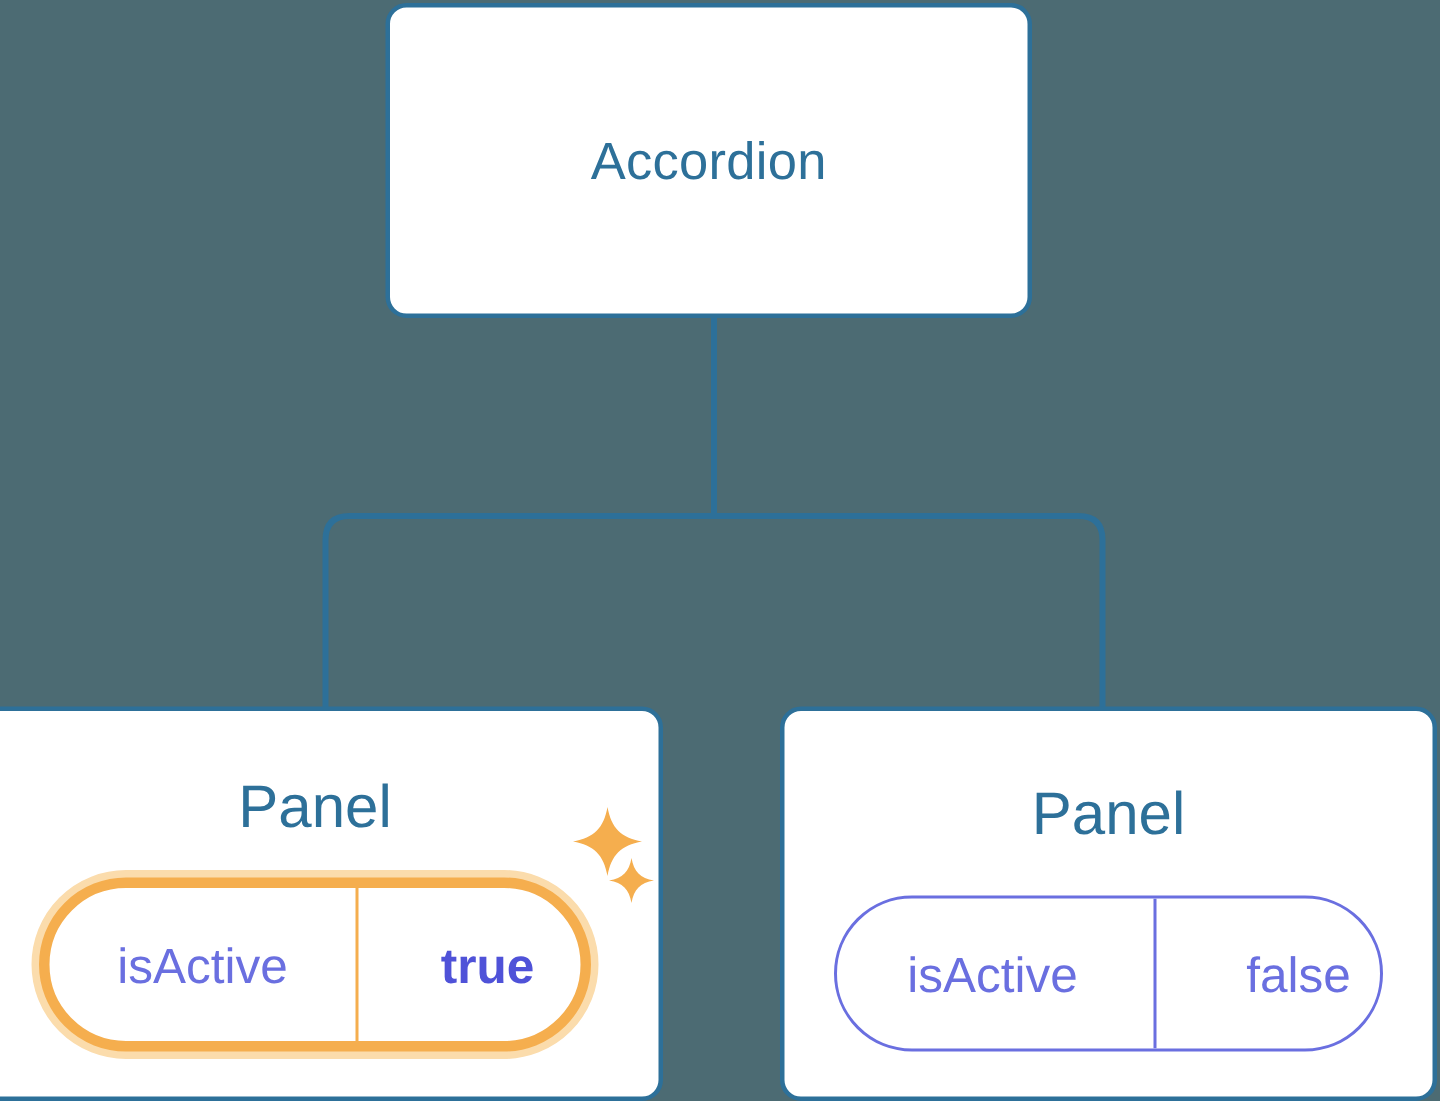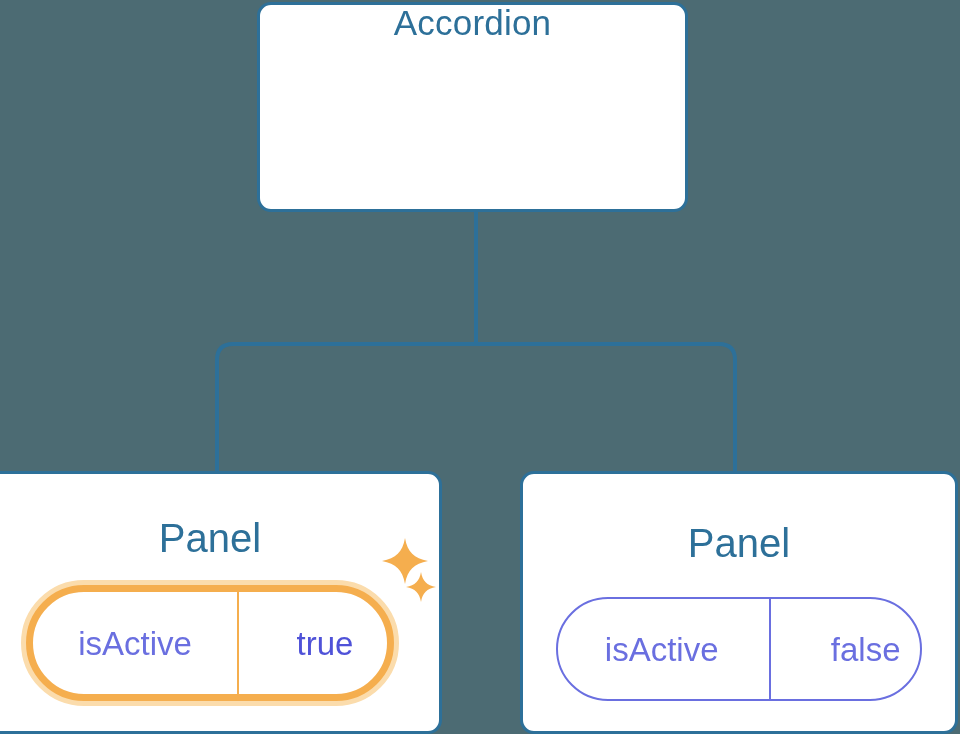--- a/index.html
+++ b/index.html
@@ -40,20 +40,21 @@
     flex-direction: column;
     align-items: center;
   }
 
   
   #node-accordion {
     left: 257px;
     top: 2px;
     width: 431px;
     height: 210px;
+    justify-content: center;
   }
   .node-title-root {
     color: #2d7099;
     font-size: 35px;
     letter-spacing: 0.2px;
     line-height: 1;
   }
 
   
   #node-panel-left {
@@ -151,21 +152,21 @@
     line-height: 1;
     box-sizing: border-box;
   }
   .pill-highlight .prop-key {
     width: 204px;
     color: #6a6fe0;
   }
   .pill-highlight .prop-val {
     width: 150px;
     color: #4f52d8;
-    font-weight: normal;
+    font-weight: bold;
     border-left: 2px solid #f5ae4e;
     padding-left: 24px;
   }
 
   
   .sparkle {
     position: absolute;
     pointer-events: none;
   }
   #sparkle-big  { left: 382px; top: 538px; }

